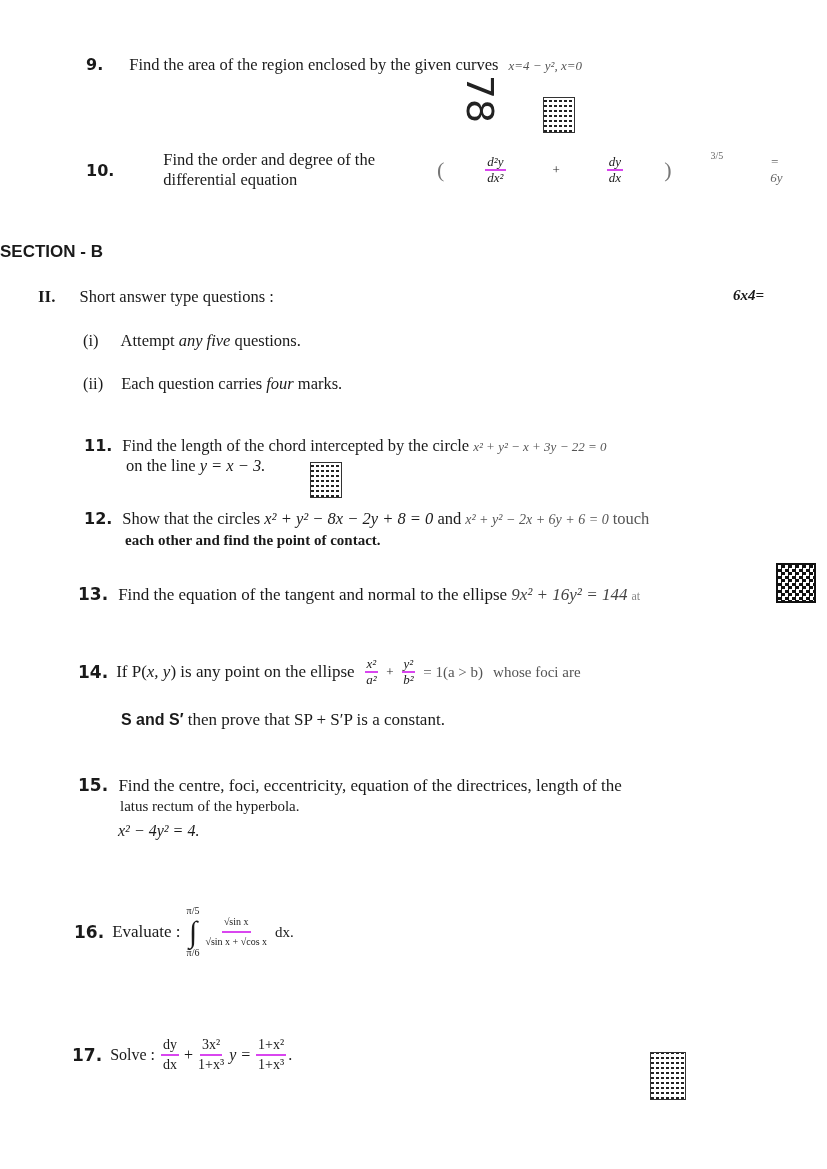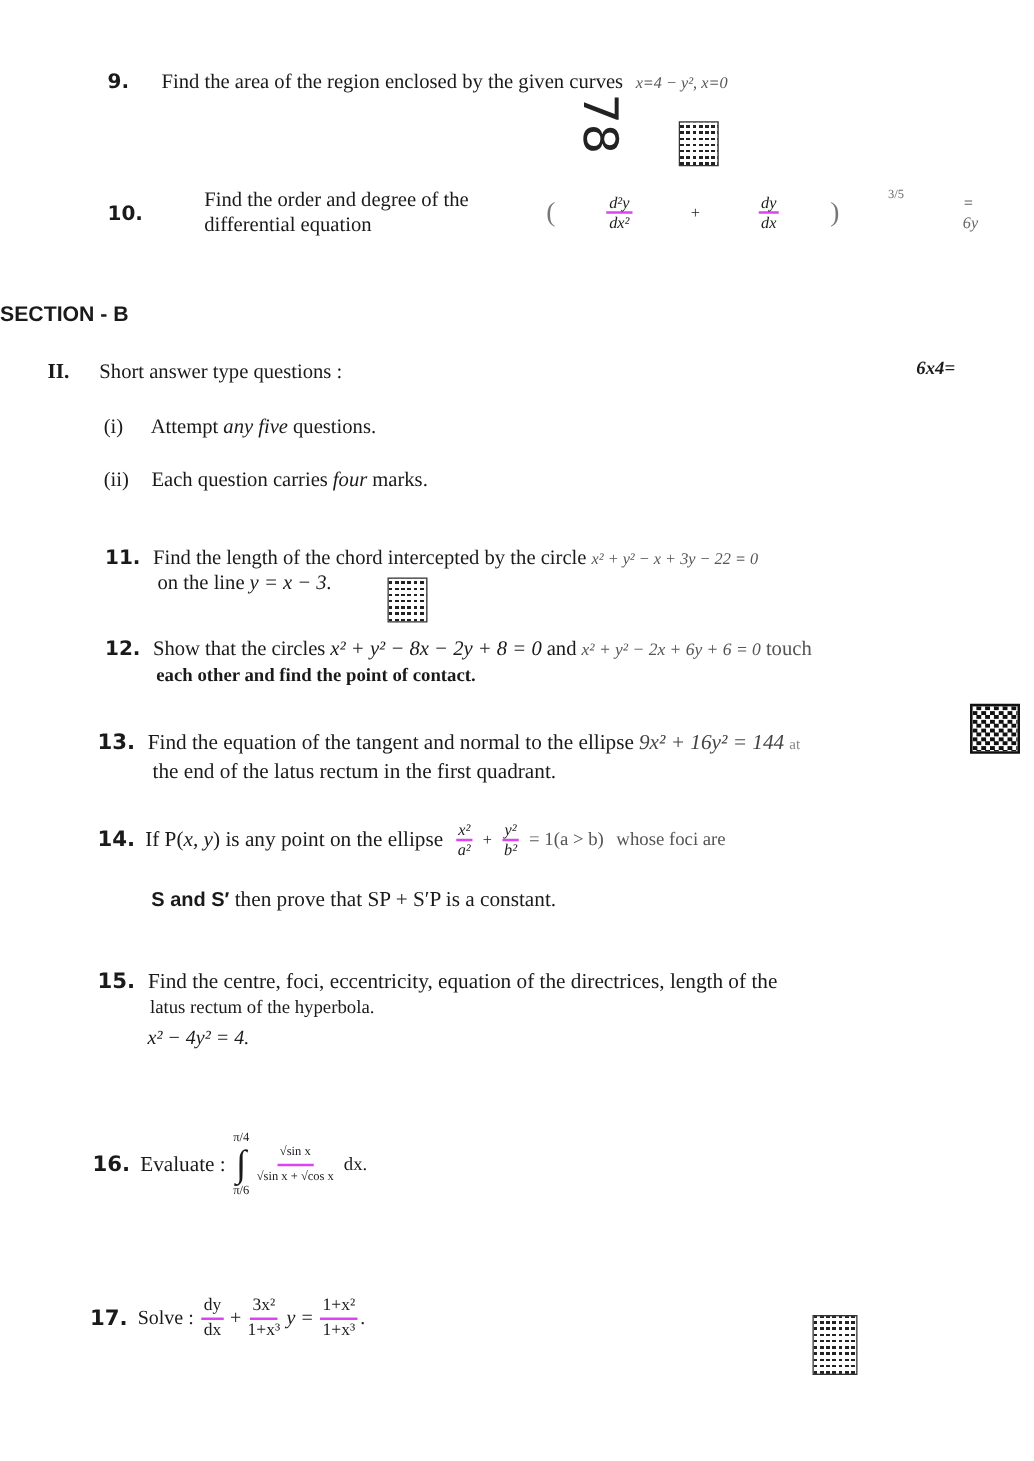--- a/index.html
+++ b/index.html
@@ -89,21 +89,20 @@
   <span class="math" style="font-size:14px;color:#555">x² + y² − 2x + 6y + 6 = 0</span>
   <span class="qtext" style="color:#555">touch</span><br>
   <span class="qtext bold" style="margin-left:41px;font-size:15px">each other and find the point of contact.</span>
 </div>
 
 <div class="abs" style="left:78px;top:583px;width:700px;line-height:22px;">
   <span class="qnum" style="font-size:17px">13.</span>
   <span class="qtext" style="margin-left:6px;font-size:17px">Find the equation of the tangent and normal to the ellipse</span>
   <span class="math" style="font-size:17px;color:#444">9x² + 16y² = 144</span>
   <span class="qtext" style="color:#888;font-size:12px">at</span><br>
-  <span class="qtext" style="margin-left:44px;font-size:17px">the end of the latus rectum in the first quadrant.</span>
 </div>
 <div class="abs qr2" style="left:776px;top:563px;width:36px;height:36px;"></div>
 
 <div class="abs" style="left:78px;top:657px;width:720px;display:flex;align-items:center;">
   <span class="qnum" style="font-size:17px">14.</span>
   <span class="qtext" style="margin-left:8px;font-size:17px">If P(</span>
   <span class="qtext ital" style="font-size:17px">x, y</span>
   <span class="qtext" style="font-size:17px">) is any point on the ellipse</span>
   <span class="frac math" style="margin-left:10px">
       <span class="num">x²</span>
@@ -126,21 +125,21 @@
   <span class="qnum" style="font-size:17px">15.</span>
   <span style="margin-left:6px">Find the centre, foci, eccentricity, equation of the directrices, length of the</span><br>
   <span style="margin-left:42px;font-size:15px">latus rectum of the hyperbola.</span><br>
   <span class="math" style="margin-left:40px;font-size:16px;line-height:30px">x² − 4y² = 4.</span>
 </div>
 
 <div class="abs" style="left:74px;top:905px;display:flex;align-items:center;">
   <span class="qnum" style="font-size:17px">16.</span>
   <span style="margin-left:8px;font-size:17px">Evaluate :</span>
   <span style="display:inline-flex;flex-direction:column;align-items:center;margin-left:6px;font-size:10px;line-height:12px">
-    <span>π/4</span>
+    <span>π/5</span>
     <span style="font-size:30px;line-height:30px">∫</span>
     <span>π/6</span>
   </span>
   <span class="frac" style="font-size:10px;line-height:18px;margin-left:6px">
     <span class="num">√sin x</span>
     <span>√sin x + √cos x</span>
   </span>
   <span style="margin-left:6px;font-size:15px">dx.</span>
 </div>
 

